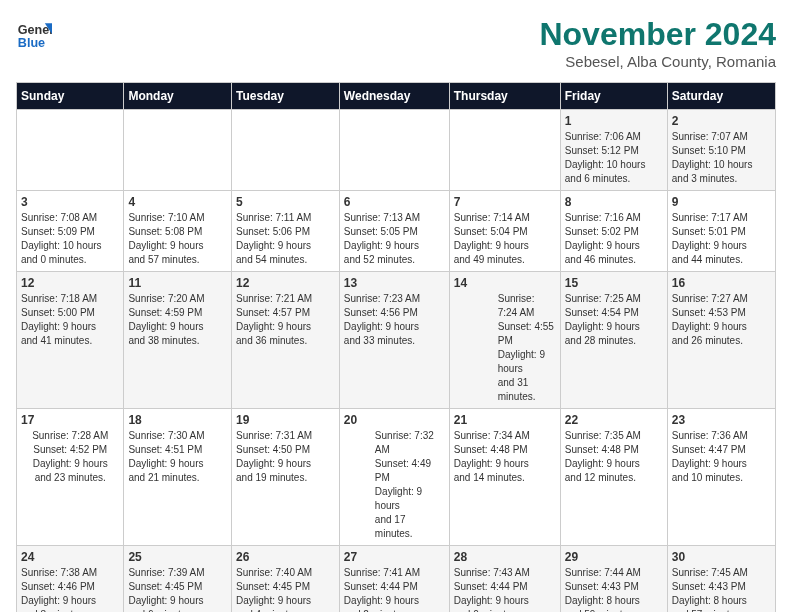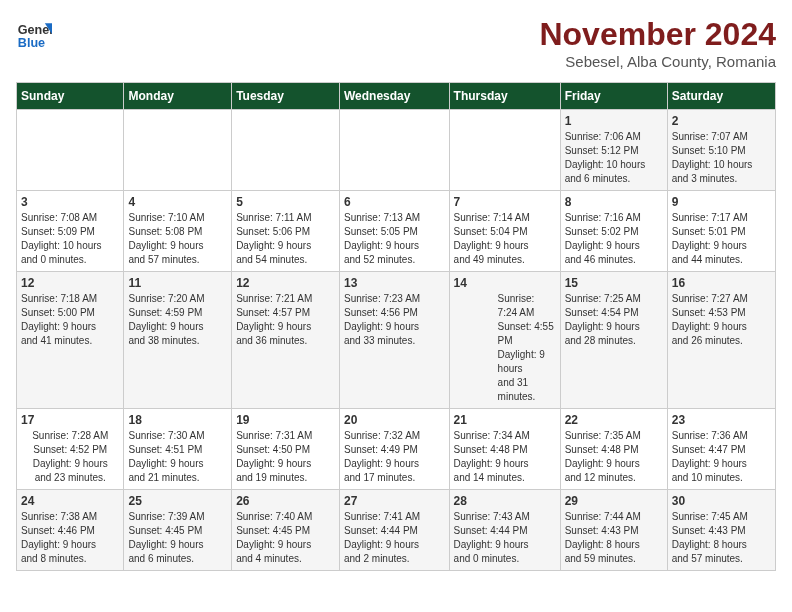--- a/index.html
+++ b/index.html
@@ -19,21 +19,21 @@
     .logo {
       display: flex;
       align-items: center;
       gap: 4px;
     }
     .logo-icon {
       width: 36px;
       height: 36px;
     }
     .title-area { text-align: right; }
-    .title-area h1 { font-size: 32px; color: #7f1d1d; font-weight: bold; }
+    .title-area h1 { font-size: 32px; color: #0f766e; font-weight: bold; }
     .title-area h2 { font-size: 15px; color: #555; font-weight: normal; }
     .calendar {
       width: 100%;
       border-collapse: collapse;
     }
     .calendar th {
       background: #1a6bc4;
       color: #fff;
       font-size: 12px;
       padding: 6px 4px;
@@ -46,21 +46,21 @@
       padding: 4px;
       font-size: 10px;
       color: #333;
       width: 113px;
       min-height: 80px;
       background: #fff;
     }
     .calendar tr:nth-child(odd) td { background: #f5f5f5; }
     .calendar tr:nth-child(even) td { background: #fff; }
     
-    .calendar thead tr td, .calendar thead tr th { background: #14532d; }
+    .calendar thead tr td, .calendar thead tr th { background: #0f172a; }
     .day-num {
       font-weight: bold;
       font-size: 12px;
       margin-bottom: 2px;
       display: block;
     }
     .day-info {
       font-size: 10px;
       line-height: 1.4;
     }
@@ -236,21 +236,21 @@
         </td>
         <td>
           <span class="day-num">19</span>
           <div class="day-info" style="white-space: pre-line;">Sunrise: 7:31 AM
 Sunset: 4:50 PM
 Daylight: 9 hours
 and 19 minutes.</div>
         </td>
         <td>
           <span class="day-num">20</span>
-          <div class="day-info" style="white-space: pre-line;">Sunrise: 7:32 AM
+          <div class="day-info" style="white-space: pre-line; margin-left: 31px;">Sunrise: 7:32 AM
 Sunset: 4:49 PM
 Daylight: 9 hours
 and 17 minutes.</div>
         </td>
         <td>
           <span class="day-num">21</span>
           <div class="day-info" style="white-space: pre-line;">Sunrise: 7:34 AM
 Sunset: 4:48 PM
 Daylight: 9 hours
 and 14 minutes.</div>

